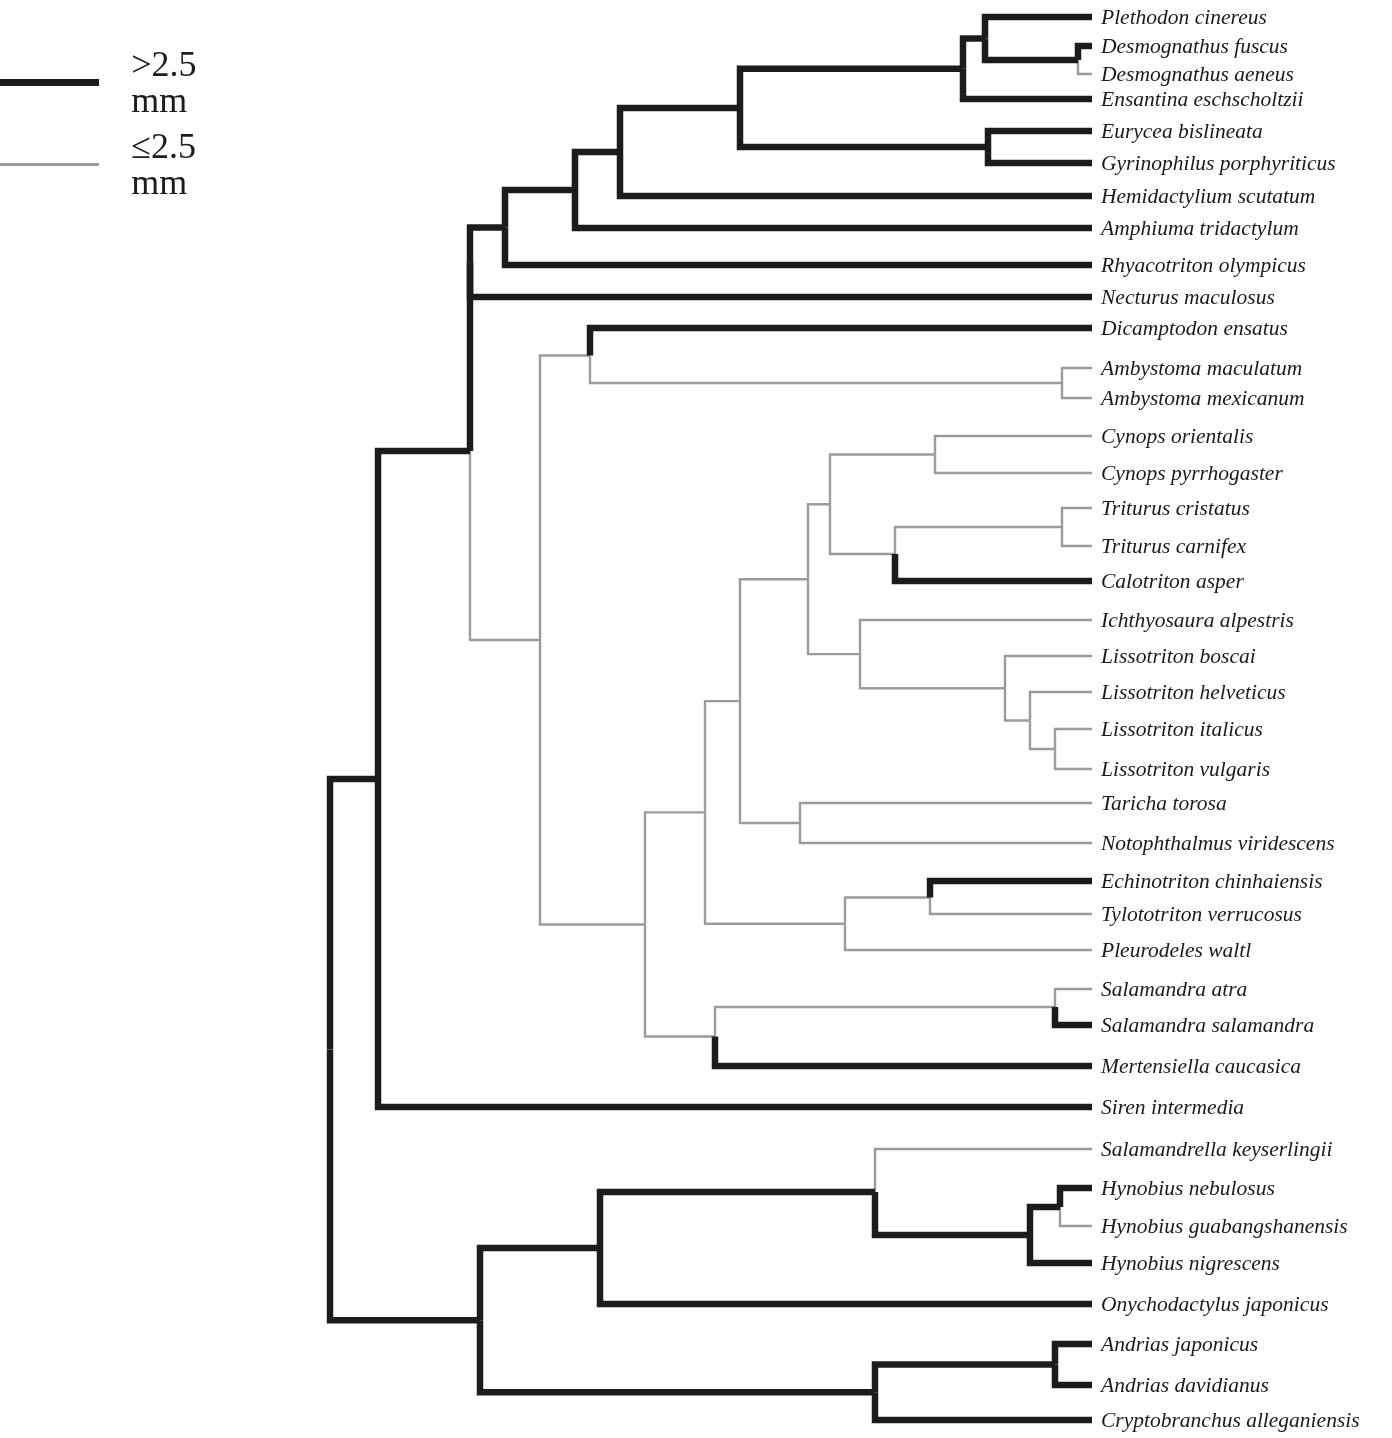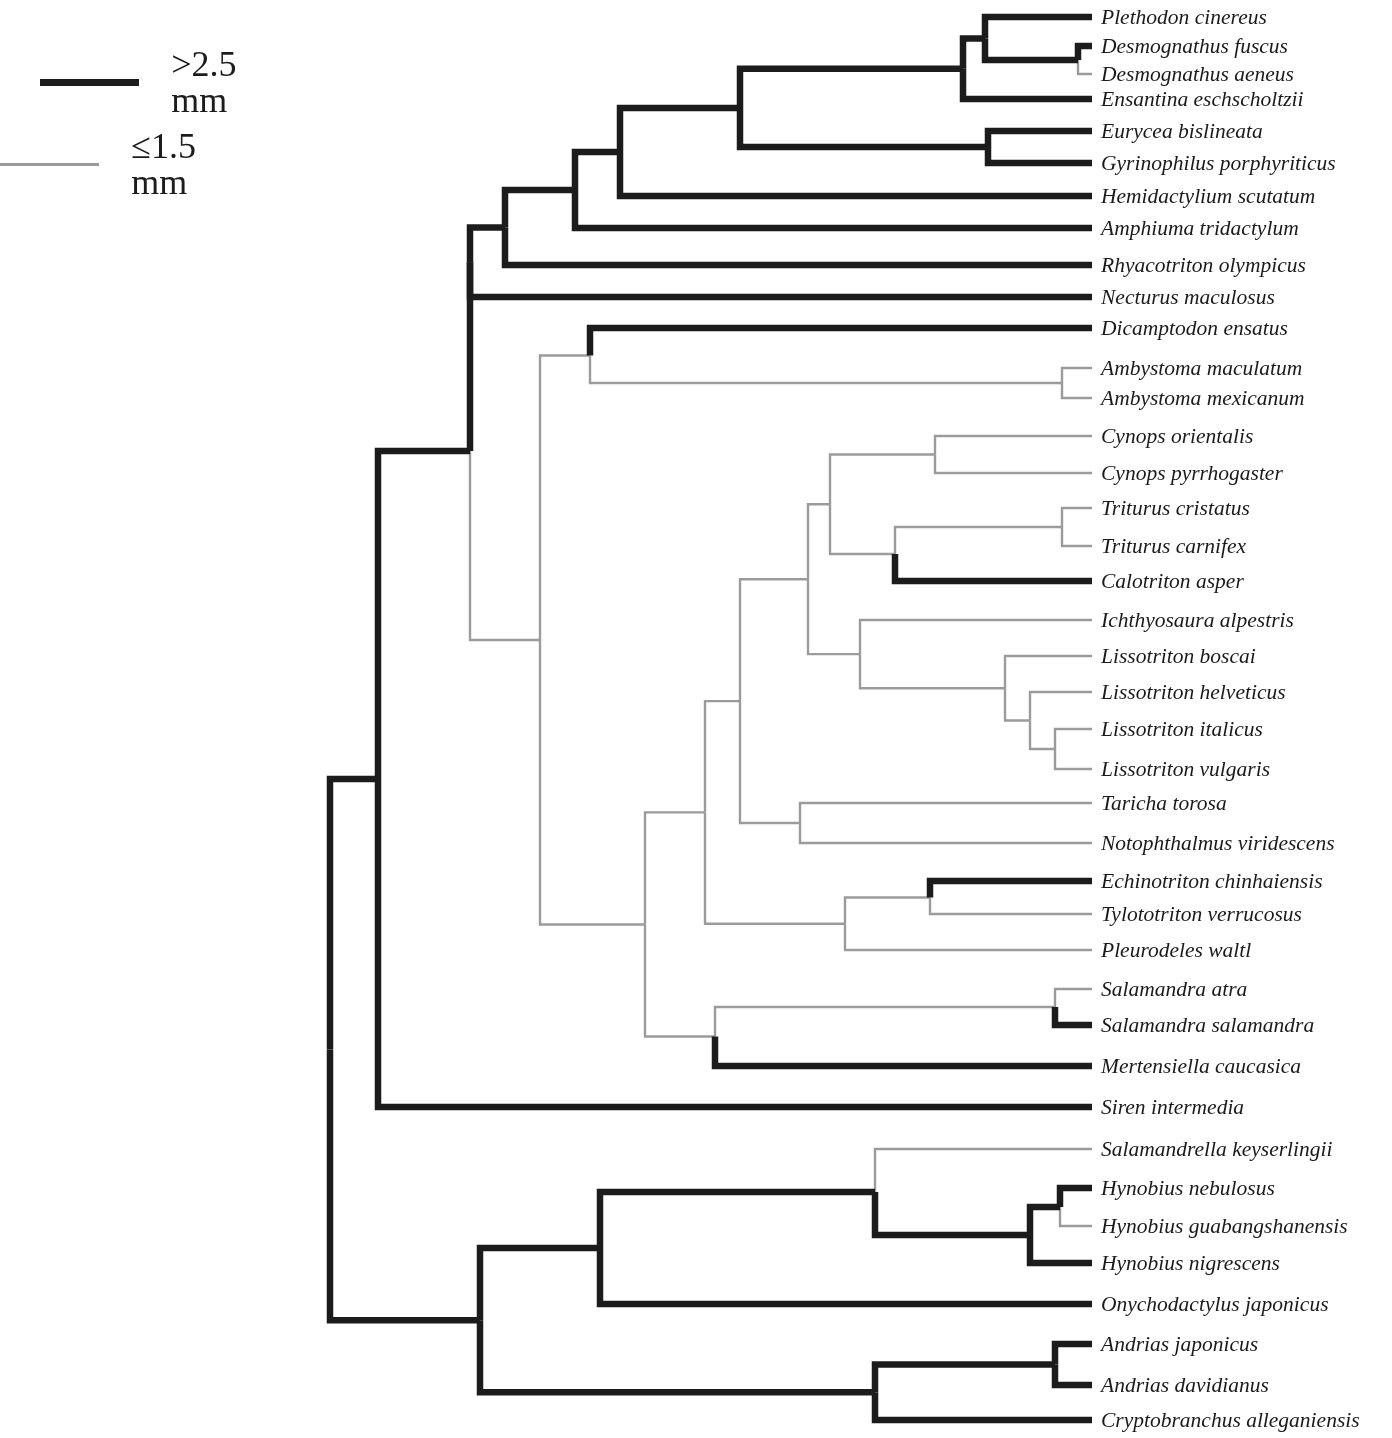--- a/index.html
+++ b/index.html
@@ -1,20 +1,20 @@
 <!DOCTYPE html>
 <html><head>
 <meta charset="utf-8">
 <style>
   html,body{margin:0;padding:0;background:#ffffff;}
   .canvas{position:relative;width:1392px;height:1438px;background:#ffffff;overflow:hidden;
           font-family:"Liberation Serif","DejaVu Serif",serif;}
   .legend{position:absolute;top:0;left:0;z-index:2;}
   .legend-row{position:absolute;left:0;display:flex;align-items:center;}
-  .legend-row.row-0{top:46px;padding-left:40px;}
+  .legend-row.row-0{top:46px;}
   .legend-row.row-1{top:128px;}
   .swatch{display:inline-block;width:132px;margin-right:32px;}
   .swatch.thick{height:7px;}
   .swatch.thin{height:3px;}
   .legend-label{font-size:36px;color:#1c1c1c;line-height:1;}
   svg.tree{position:absolute;top:0;left:0;z-index:1;}
   text.species{font-family:"Liberation Serif","DejaVu Serif",serif;
                font-style:italic;font-size:21.5px;fill:#1a1a1a;}
 </style>
 </head>
@@ -22,21 +22,21 @@
 
 <div class="canvas">
 
   <div class="legend">
     <div class="legend-row row-0">
       <span class="swatch thick" style="background: rgb(28, 28, 28);"></span>
       <span class="legend-label">&gt;2.5 mm</span>
     </div>
     <div class="legend-row row-1">
       <span class="swatch thin" style="background: rgb(155, 155, 155);"></span>
-      <span class="legend-label">≤1.5 mm</span>
+      <span class="legend-label">≤2.5 mm</span>
     </div>
   </div>
 
   <svg class="tree" id="tree-svg" width="1392" height="1438" viewBox="0 0 1392 1438">
       <path d="M 1078 60 L 1078 74 L 1092 74" fill="none" stroke="#9b9b9b" stroke-width="2.4" stroke-linejoin="miter"></path>
       <path d="M 470 451.111328125 L 470 639.98046875 L 540 639.98046875" fill="none" stroke="#9b9b9b" stroke-width="2.4" stroke-linejoin="miter"></path>
       <path d="M 540 639.98046875 L 540 355.5 L 590 355.5" fill="none" stroke="#9b9b9b" stroke-width="2.4" stroke-linejoin="miter"></path>
       <path d="M 590 355.5 L 590 383 L 1062 383" fill="none" stroke="#9b9b9b" stroke-width="2.4" stroke-linejoin="miter"></path>
       <path d="M 1062 383 L 1062 368 L 1092 368" fill="none" stroke="#9b9b9b" stroke-width="2.4" stroke-linejoin="miter"></path>
       <path d="M 1062 383 L 1062 398 L 1092 398" fill="none" stroke="#9b9b9b" stroke-width="2.4" stroke-linejoin="miter"></path>

